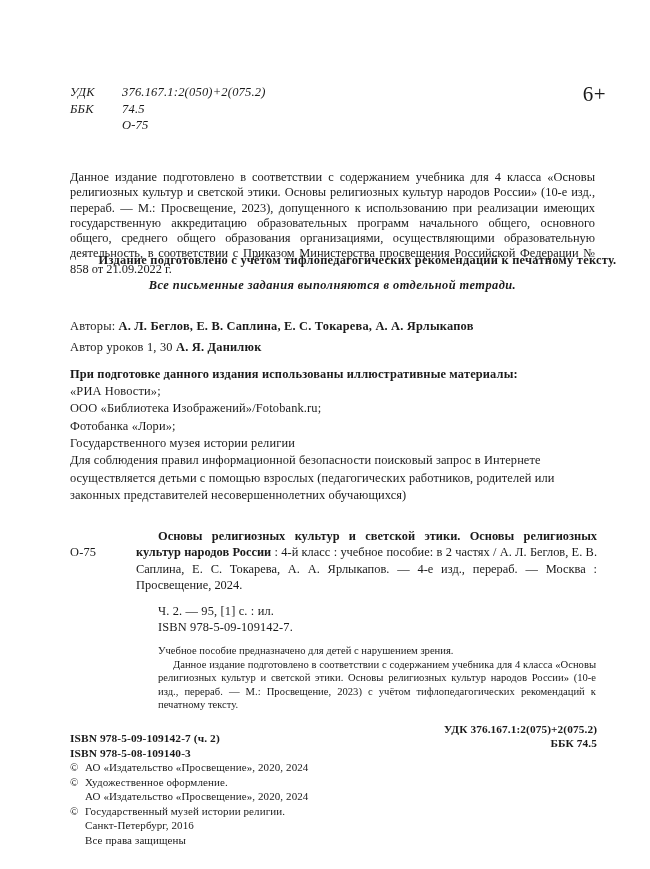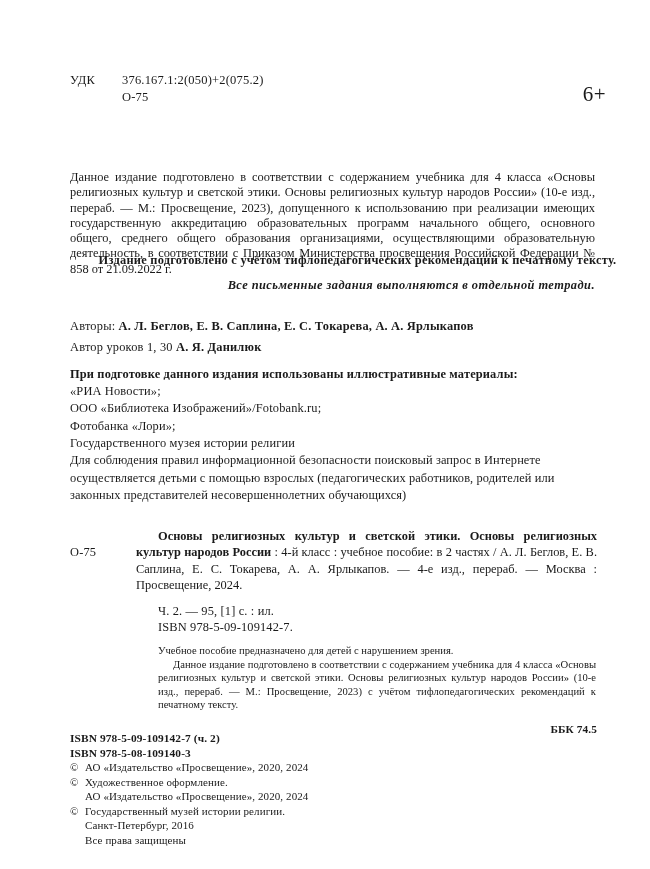--- a/index.html
+++ b/index.html
@@ -15,24 +15,25 @@
     background: #ffffff;
     color: #1a1a1a;
     font-family: "Liberation Serif", "DejaVu Serif", serif;
     overflow: hidden;
   }
 
   
   .classif {
     position: absolute;
     left: 70px;
-    top: 72px;
+    top: 84px;
     font-size: 12.5px;
     line-height: 16.5px;
     letter-spacing: 0.2px;
+    font-style: italic;
   }
   .classif-row {
     display: flex;
   }
   .classif-key {
     width: 52px;
     flex: 0 0 52px;
     white-space: nowrap;
   }
   .classif-val {
@@ -68,21 +69,21 @@
     font-weight: bold;
     text-align: center;
     letter-spacing: 0.25px;
     margin-left: 25px;
   }
 
   .tetrad-note {
     top: 278px;
     font-weight: bold;
     font-style: italic;
-    text-align: right;
+    text-align: center;
     letter-spacing: 0.45px;
   }
 
   .authors-block {
     top: 316px;
     line-height: 21px;
     text-align: left;
     letter-spacing: 0.2px;
   }
   .authors-block .names { font-weight: bold; margin-top: 44px; }
@@ -200,20 +201,24 @@
 <body>
 
 <div class="page">
 
   <div class="classif">
     <div class="classif-row">
       <span class="classif-key">УДК</span>
       <span class="classif-val">376.167.1:2(050)+2(075.2)</span>
     </div>
     <div class="classif-row">
+      <span class="classif-key">ББК</span>
+      <span class="classif-val">74.5</span>
+    </div>
+    <div class="classif-row">
       <span class="classif-key"></span>
       <span class="classif-val">О-75</span>
     </div>
   </div>
 
   <div class="age-rating">6+</div>
 
   <div class="block intro-note">Данное издание подготовлено в соответствии с содержанием учебника для 4 класса «Основы религиозных культур и светской этики. Основы религиозных культур народов России» (10-е изд., перераб. — М.: Просвещение, 2023), допущенного к использованию при реализации имеющих государственную аккредитацию образовательных программ начального общего, основного общего, среднего общего образования организациями, осуществляющими образовательную деятельность, в соответствии с Приказом Министерства просвещения Российской Федерации № 858 от 21.09.2022 г.</div>
 
   <div class="block tiflo-note">Издание подготовлено с учётом тифлопедагогических рекомендаций к печатному тексту.</div>
@@ -244,20 +249,21 @@
       <div>Ч. 2. — 95, [1] с. : ил.</div>
       <div>ISBN 978-5-09-109142-7.</div>
     </div>
 
     <div class="annot">
       <p>Учебное пособие предназначено для детей с нарушением зрения.</p>
       <p>Данное издание подготовлено в соответствии с содержанием учебника для 4 класса «Основы религиозных культур и светской этики. Основы религиозных культур народов России» (10-е изд., перераб. — М.: Просвещение, 2023) с учётом тифлопедагогических рекомендаций к печатному тексту.</p>
     </div>
 
     <div class="biblio-classif">
+      <div>УДК  376.167.1:2(075)+2(075.2)</div>
       <div>ББК  74.5</div>
     </div>
   </div>
 
   <div class="footer">
 
     <div class="isbn-footer">
       <div>ISBN 978-5-09-109142-7 (ч. 2)</div>
       <div>ISBN 978-5-08-109140-3</div>
     </div>

